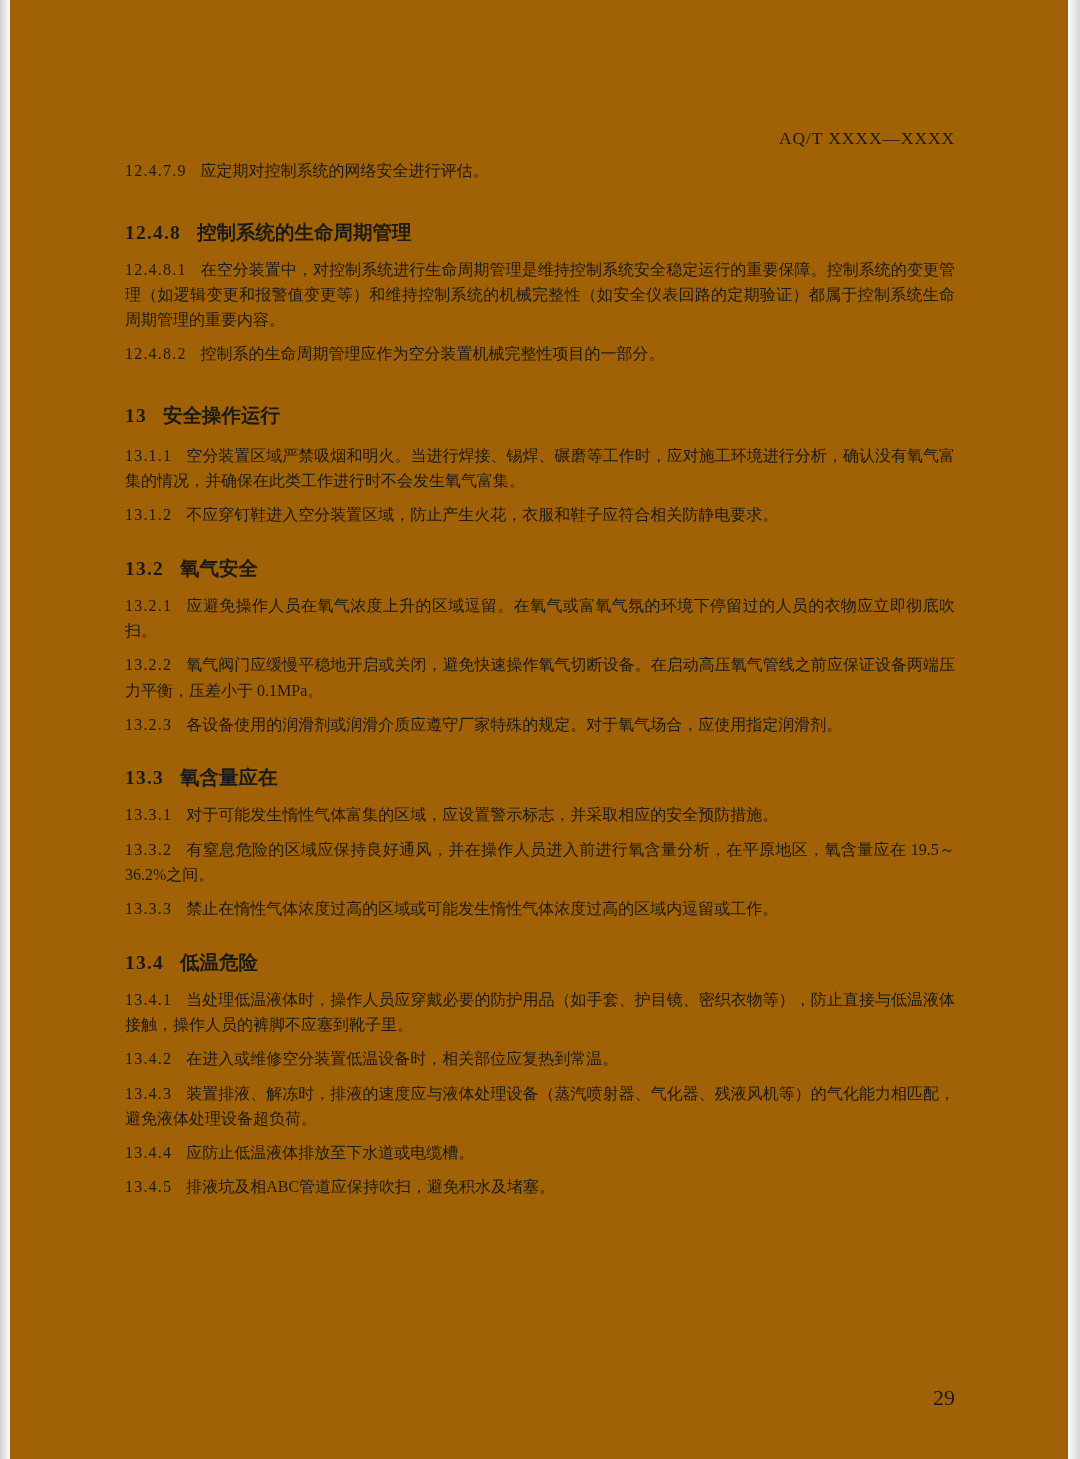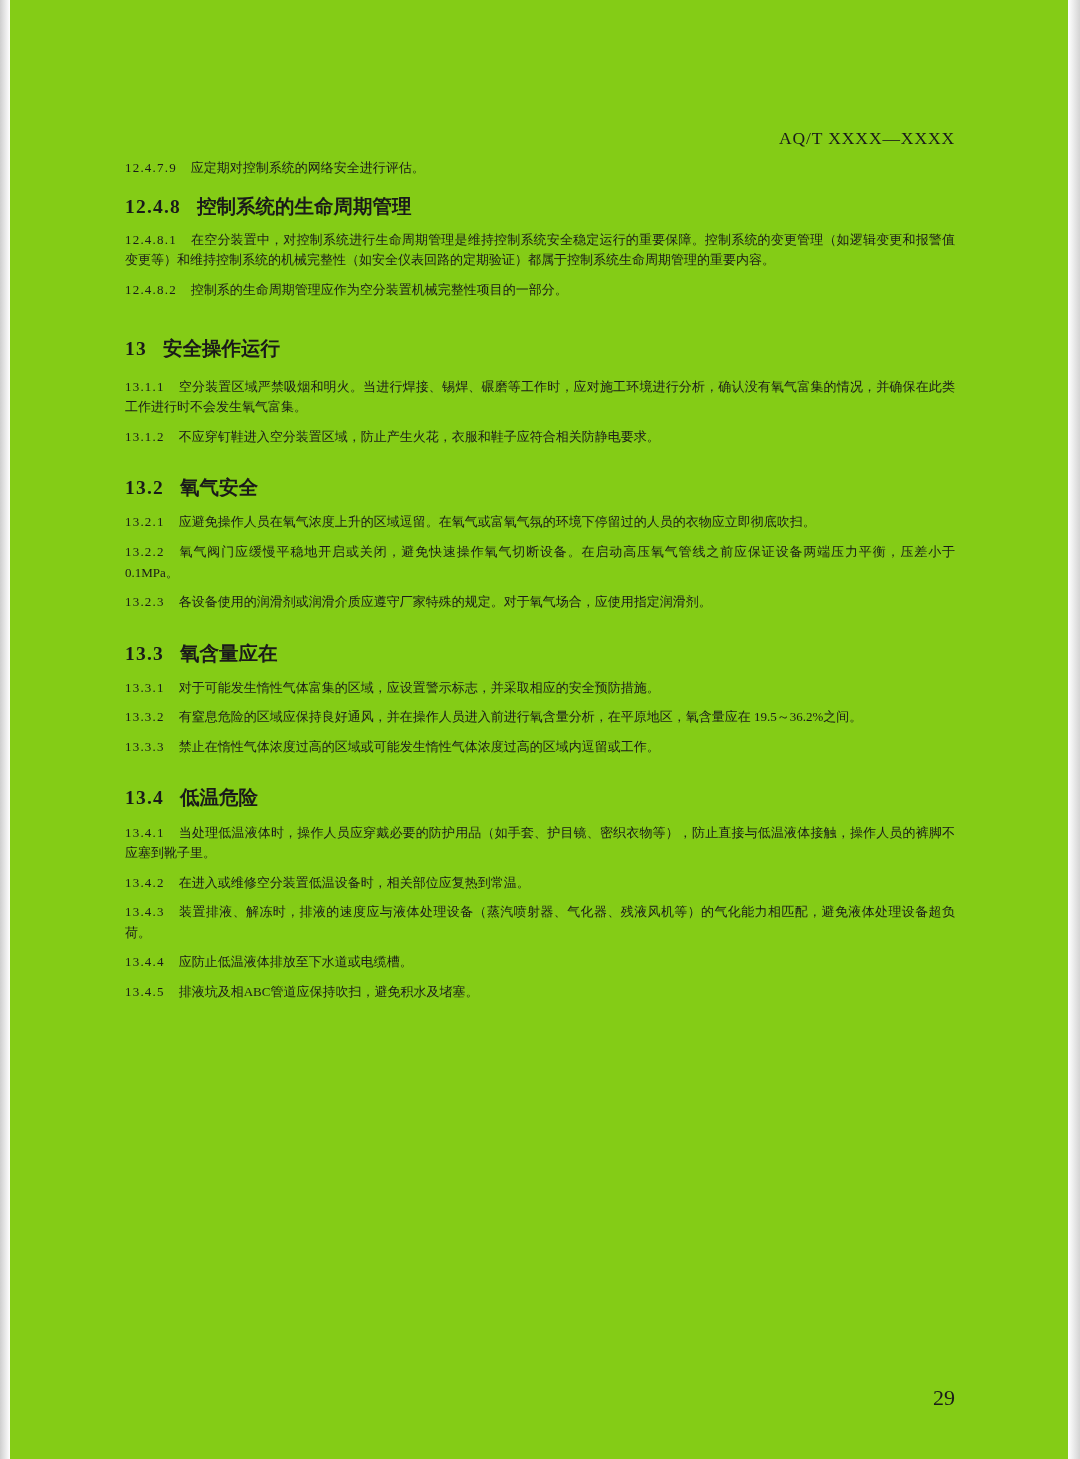--- a/index.html
+++ b/index.html
@@ -4,21 +4,21 @@
 <style>
   html, body {
     margin: 0;
     padding: 0;
     background: #8b8b8b;
   }
   .page {
     position: relative;
     width: 1080px;
     height: 1459px;
-    background: #84cc16;
+    background: #a16207;
     margin: 0 auto;
     overflow: hidden;
     font-family: "Liberation Serif", "DejaVu Serif", serif;
     color: #1a1a1a;
   }
   .edge-left {
     position: absolute;
     left: 0; top: 0;
     width: 10px; height: 1459px;
     background: linear-gradient(to right, #cfcfcf, #ffffff);
@@ -37,37 +37,37 @@
   }
   .header-code {
     text-align: right;
     font-size: 17.5px;
     letter-spacing: 0.9px;
     margin-top: 128px;
     margin-bottom: 0;
     font-family: "Liberation Serif", serif;
   }
   .para {
-    font-size: 13px;
+    font-size: 16px;
     line-height: 1.58;
     margin: 9px 0 0 0;
     text-align: justify;
     text-justify: inter-ideograph;
   }
   .para .num {
     letter-spacing: 1.2px;
   }
   .para .gap {
     display: inline-block;
     width: 14px;
   }
   .heading {
     font-size: 19.5px;
     font-weight: bold;
-    margin: 13px 0 6px 0;
+    margin: 35px 0 6px 0;
     line-height: 1.5;
   }
   .heading .num {
     font-weight: bold;
     letter-spacing: 1.2px;
   }
   .heading .gap {
     display: inline-block;
     width: 16px;
   }

